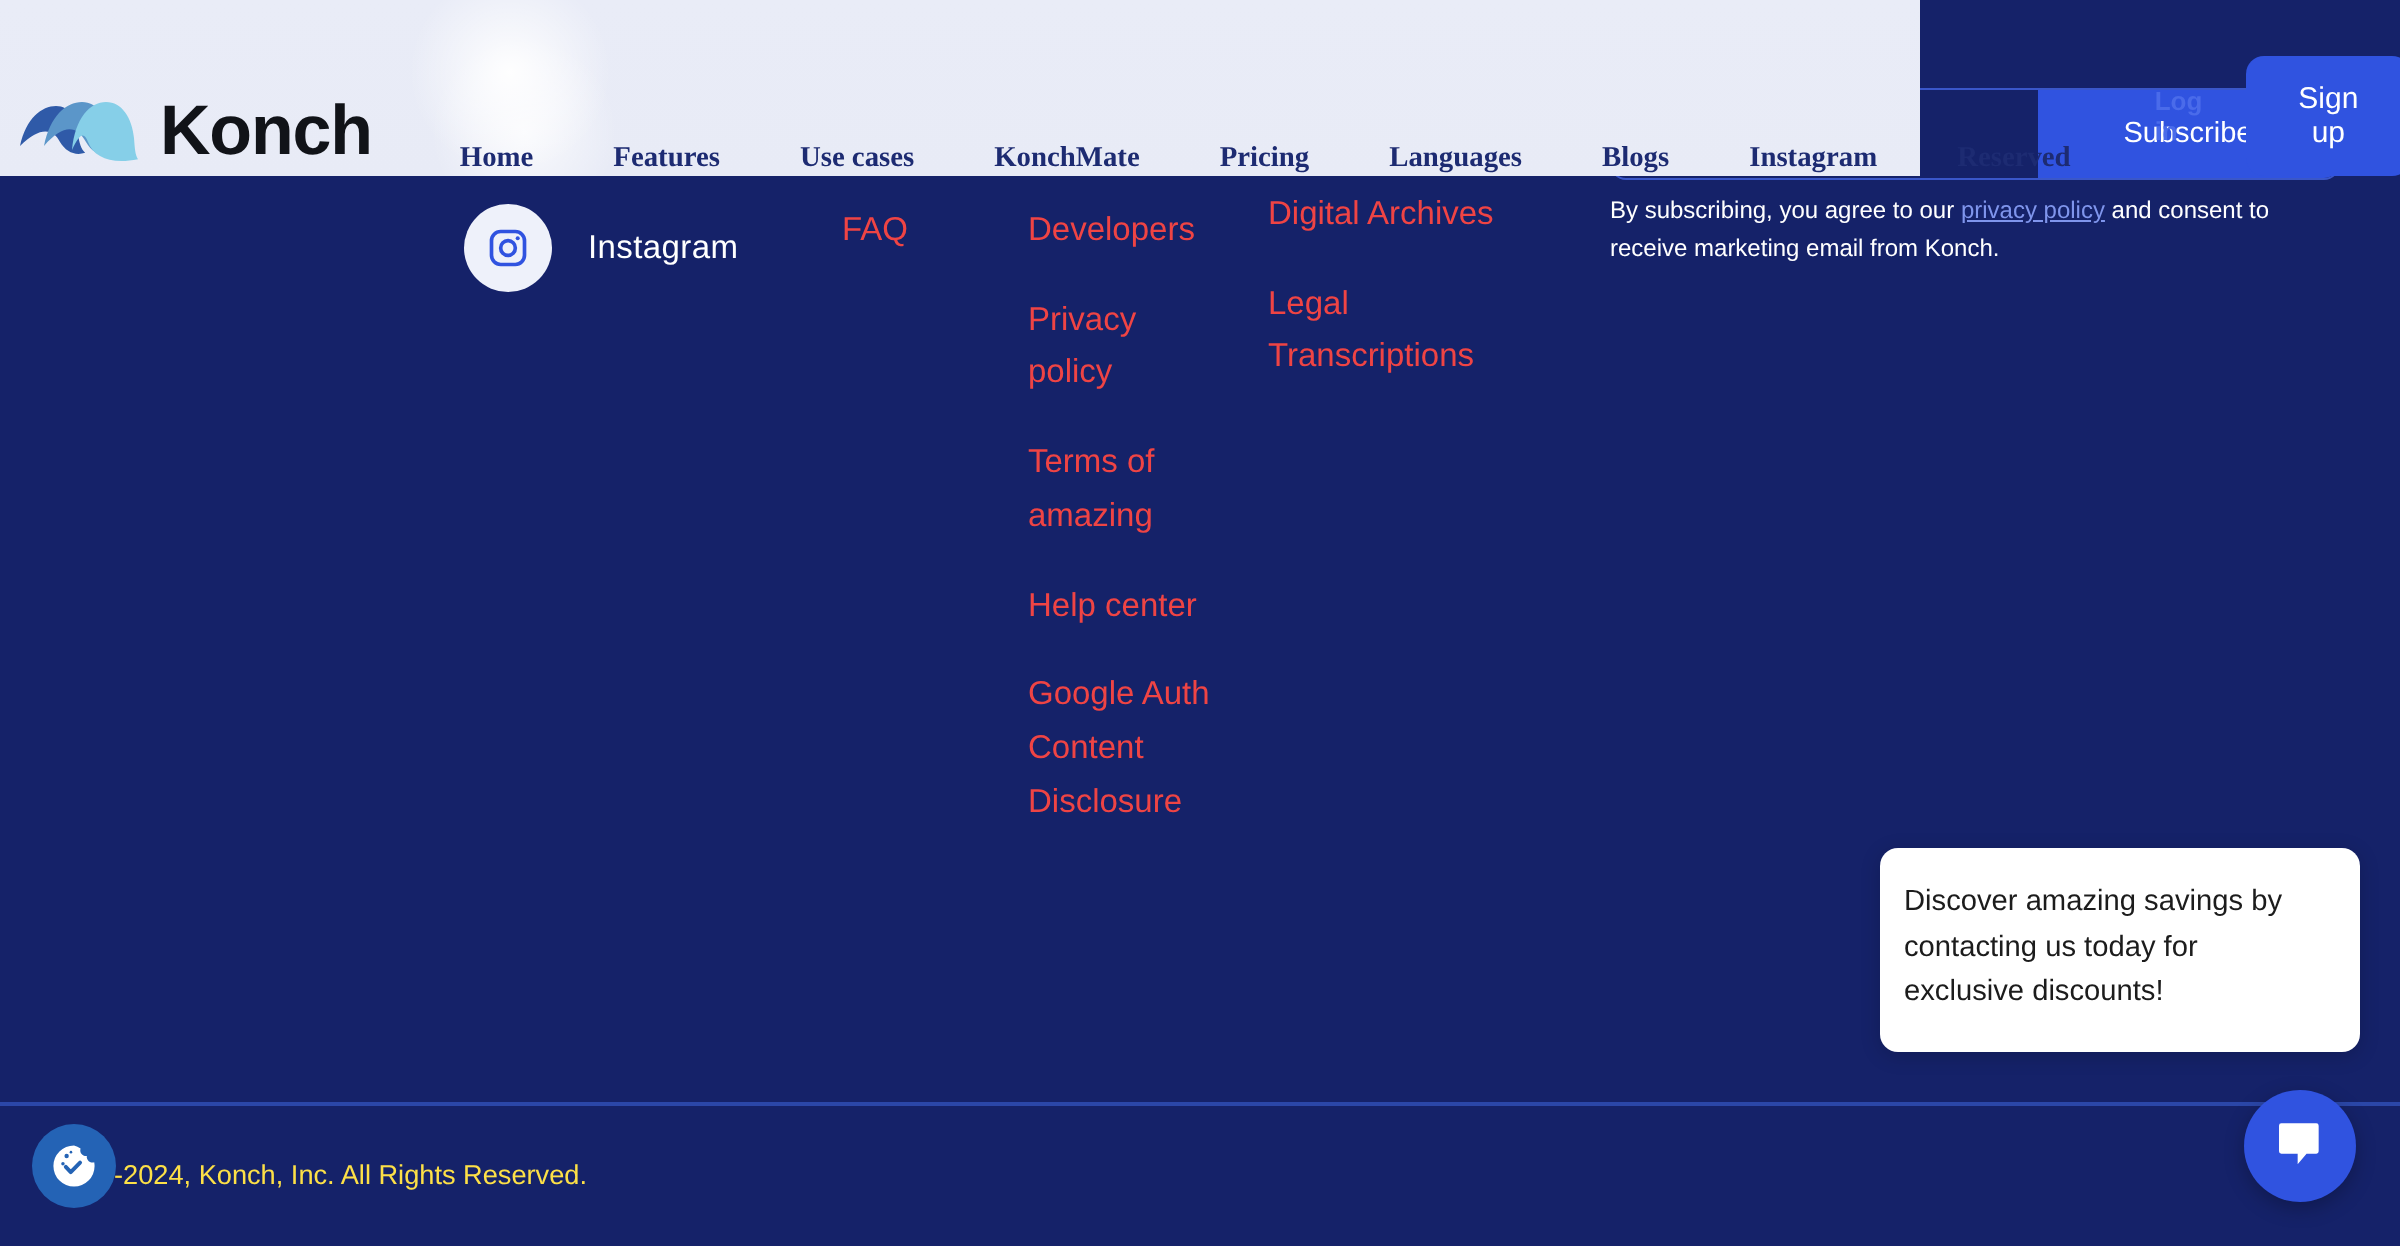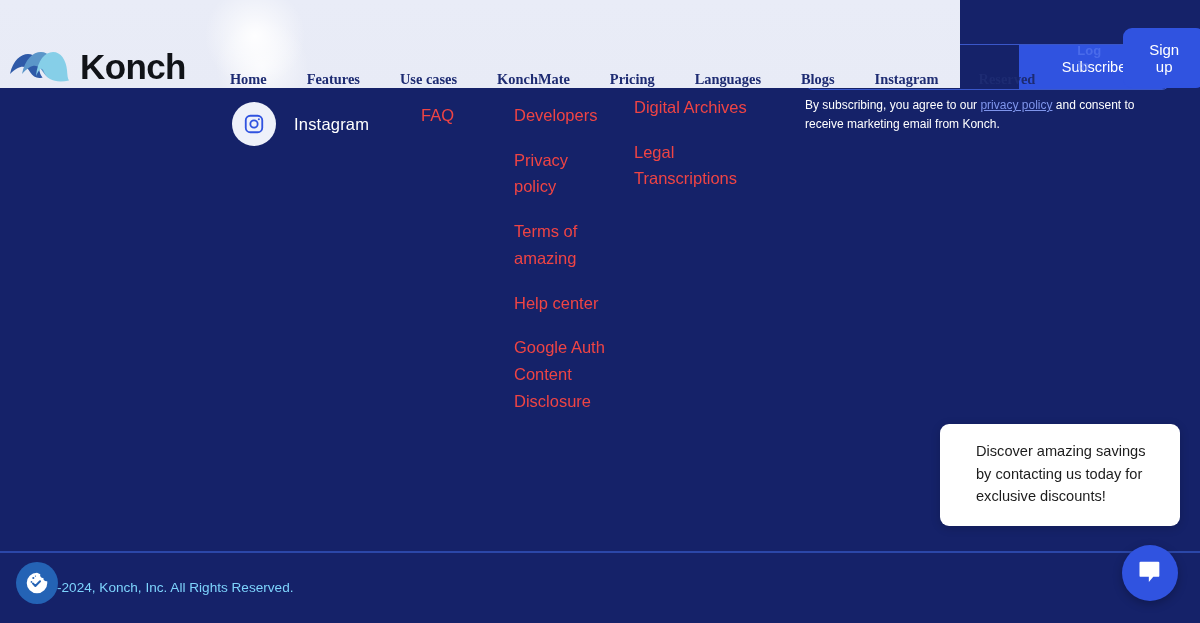--- a/index.html
+++ b/index.html
@@ -117,21 +117,21 @@
   }
   .bottom-bar {
     position:absolute;
     left:0; top:553px;
     width:1200px; height:70px;
     background:#152269;
   }
   .copyright {
     position:absolute;
     left:57px; top:580px;
-    color:#7dd3fc;
+    color:#fde047;
     font-size:13.6px;
     white-space:nowrap;
   }
 
   
   .consent-badge {
     position:absolute;
     left:16px; top:562px;
     width:42px; height:42px;
     border-radius:50%;
@@ -141,21 +141,21 @@
     z-index:6;
   }
 
   
   .promo {
     position:absolute;
     left:940px; top:424px;
     width:240px;
     background:#ffffff;
     border-radius:9px;
-    padding:16px 18px 18px 36px;
+    padding:16px 18px 18px 12px;
     color:#1c1c1c;
     font-size:14.6px;
     line-height:1.55;
     box-shadow:0 2px 10px rgba(0,0,0,.18);
     z-index:6;
   }
 
   
   .chat-btn {
     position:absolute;

